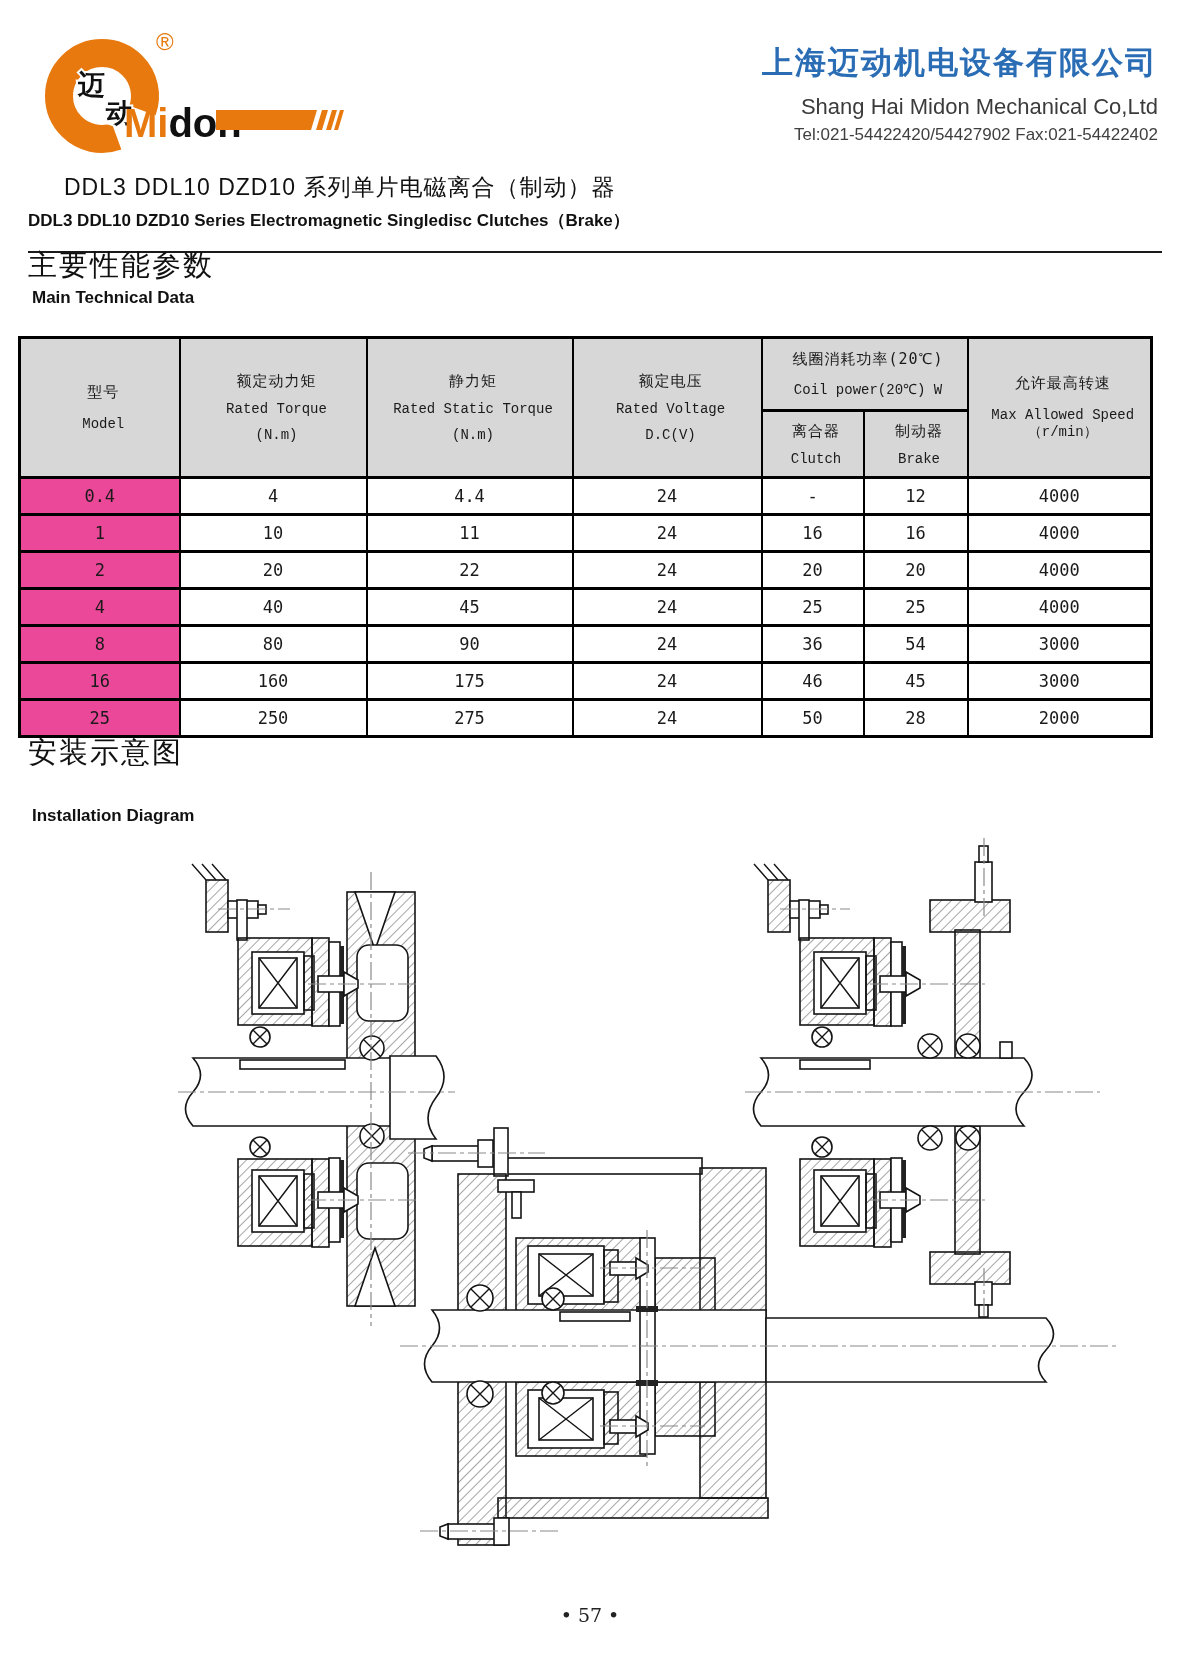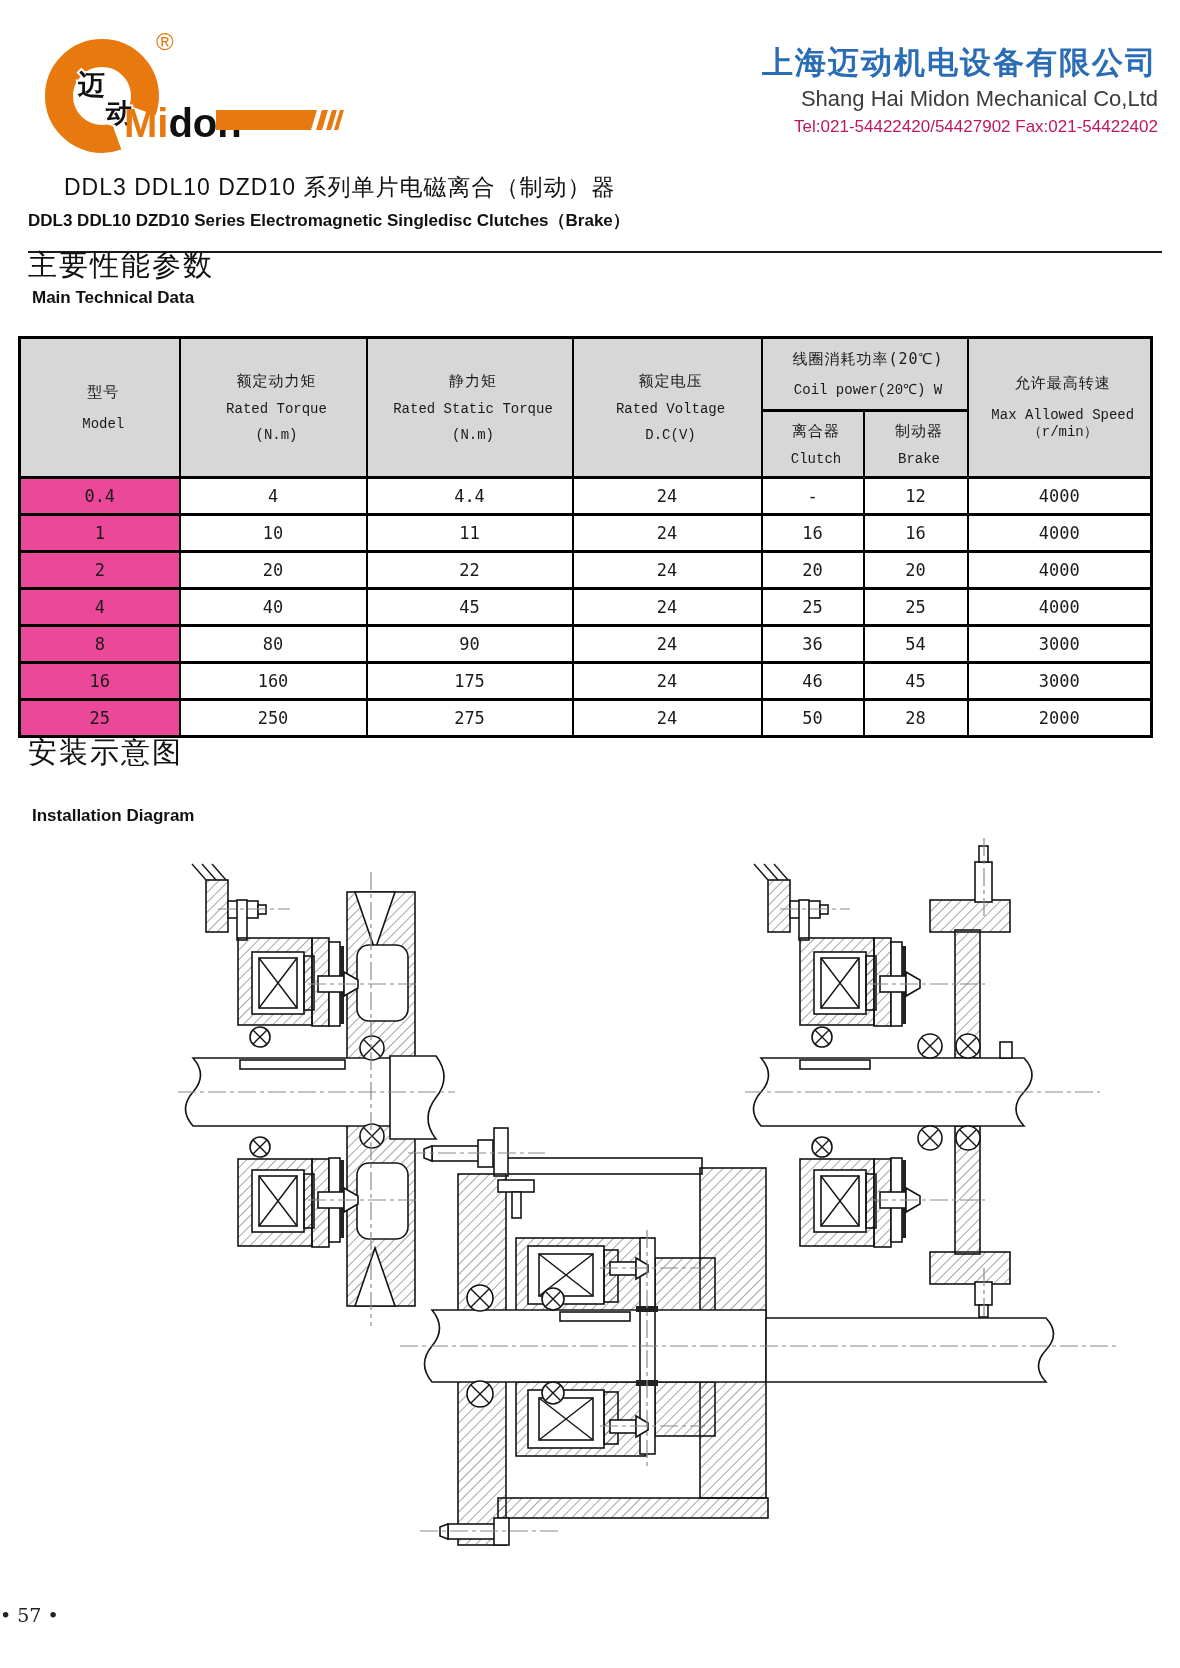--- a/index.html
+++ b/index.html
@@ -4,22 +4,22 @@
 <style>
   html,body{margin:0;padding:0;background:#9a9a9a;}
   .page{
     position:relative;width:1180px;height:1668px;margin:0 auto;background:#ffffff;
     font-family:"Liberation Sans","DejaVu Sans",sans-serif;color:#1a1a1a;overflow:hidden;
   }
   
   .logo-svg{position:absolute;left:28px;top:10px;}
   .company{position:absolute;right:22px;top:42px;text-align:right;}
   .company .cn{font-size:31px;font-weight:600;color:#2a6db5;letter-spacing:2px;}
-  .company .en{font-size:22px;font-weight:500;color:#3b3b3b;margin-top:2px;}
-  .company .tel{font-size:17px;color:#be185d;margin-top:5px;}
+  .company .en{font-size:22px;font-weight:500;color:#3b3b3b;margin-top:10px;}
+  .company .tel{font-size:17px;color:#404040;margin-top:5px;}
   
   .doc-title{position:absolute;left:28px;top:172px;font-size:23px;letter-spacing:1px;color:#111;margin-left:36px;}
   .doc-subtitle{position:absolute;left:28px;top:209px;width:1134px;font-size:17px;font-weight:bold;
     color:#111;border-bottom:2px solid #1a1a1a;padding-bottom:19px;}
   .sec-cn{position:absolute;left:28px;font-size:29px;color:#111;letter-spacing:2px;}
   .sec-en{position:absolute;left:32px;font-size:17px;font-weight:bold;color:#111;}
   .specs-cn{top:246px}.specs-en{top:288px}
   .install-cn{top:733px}.install-en{top:806px}
   
   .spec-table{position:absolute;left:18px;top:336px;border-collapse:collapse;table-layout:fixed;
@@ -31,21 +31,21 @@
   .spec-table thead .grp-top{border-bottom:2px solid #000;}
   .spec-table thead tr:first-child th{border-bottom-width:3px;}
   .spec-table tbody td{height:34px;font-size:17px;border-top-width:3px;background:#fff;}
   .spec-table tbody td.model-col{background:#ec4899;}
   .hstack{display:flex;flex-direction:column;align-items:center;justify-content:center;gap:14px;margin-left:7px;}
   .hcn{font-size:15px;letter-spacing:1px;}
   .hen{font-size:14px;font-family:Liberation Mono, monospace;}
   .h2line{gap:10px;}
   
   .diagrams{position:absolute;left:0;top:820px;}
-  .footer{position:absolute;left:0;top:1604px;width:1180px;text-align:left;
+  .footer{position:absolute;left:0;top:1604px;width:1180px;text-align:center;
     font-family:"DejaVu Serif","Liberation Serif",serif;font-size:19px;color:#222;}
   
   .wh{fill:#ffffff;stroke:#141414;stroke-width:1.6;}
   .hx{fill:url(#hx);stroke:#141414;stroke-width:1.6;}
   .ln{fill:none;stroke:#141414;stroke-width:1.4;}
   .dk{fill:#222;stroke:none;}
   .cl{fill:none;stroke:#8a8a8a;stroke-width:1.2;stroke-dasharray:18 4 4 4;}
 </style>
 </head>
 <body>

